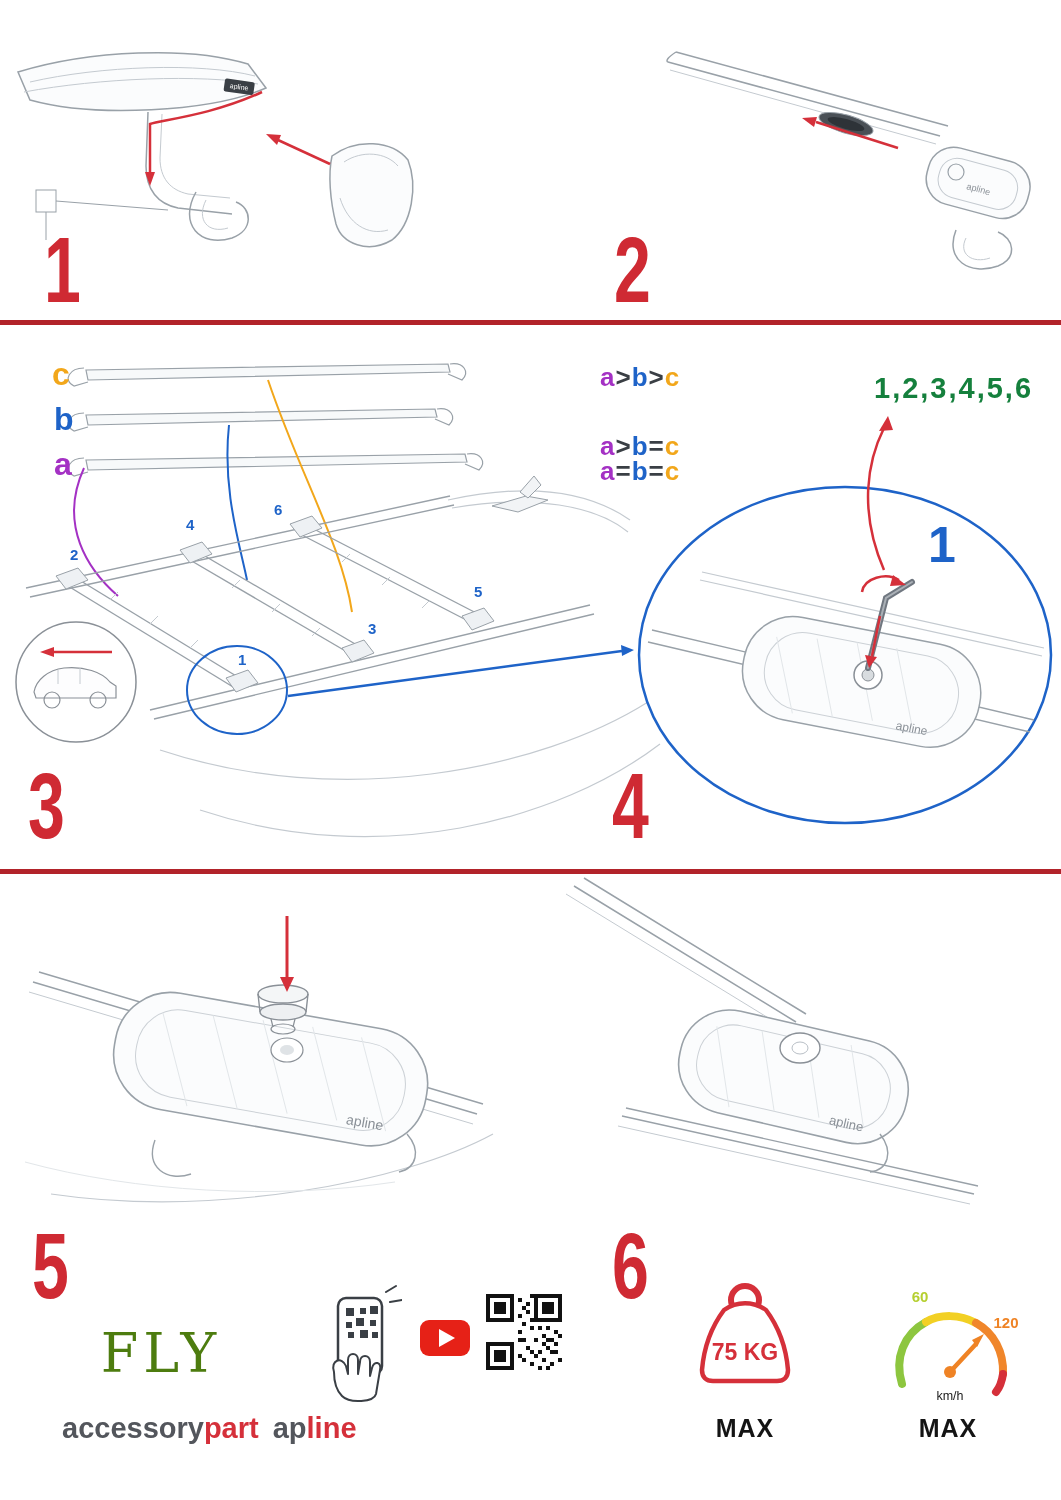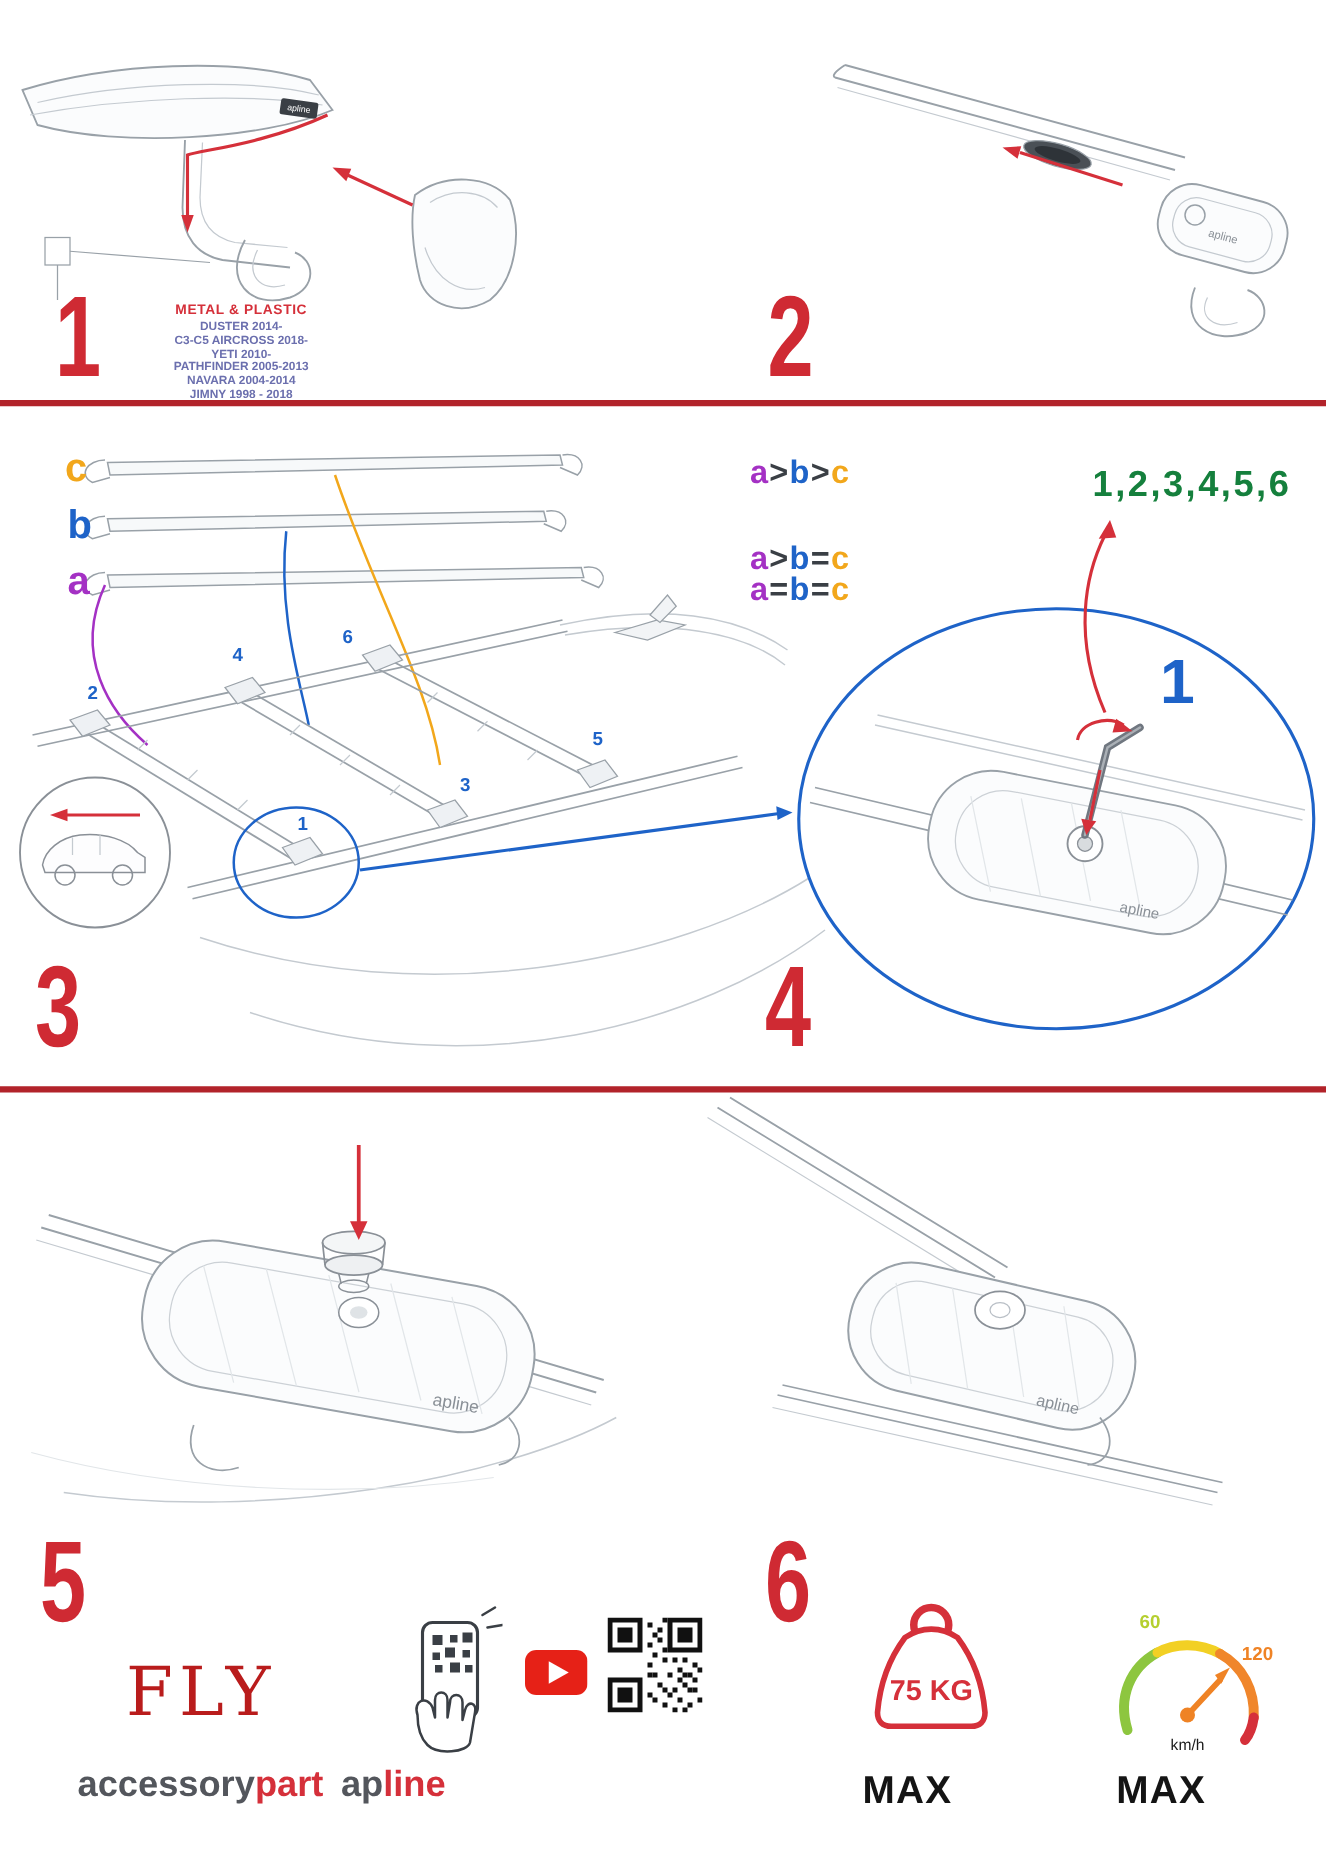--- a/index.html
+++ b/index.html
@@ -11,25 +11,25 @@
             transform:scale(.72,1);transform-origin:left top;letter-spacing:-2px;}
   .material{font-weight:bold;font-size:11px;color:#d5303a;letter-spacing:.5px;text-align:center;}
   .models{font-size:9.5px;line-height:10.8px;font-weight:600;color:#6b6fae;text-align:center;margin-top:3px;}
   .bar-label{font-weight:bold;font-size:32px;line-height:1;}
   .lbl-a{color:#a431c4;} .lbl-b{color:#1e63c8;} .lbl-c{color:#f2a71b;}
   .legend-row{font-weight:bold;font-size:26px;letter-spacing:1px;white-space:nowrap;margin-left:40px;}
   .lg-a{color:#a431c4;} .lg-b{color:#1e63c8;} .lg-c{color:#f2a71b;} .lg-op{color:#3a3f45;}
   .pos-num{position:absolute;font-weight:bold;font-size:15px;color:#1e63c8;}
   .seq{font-weight:bold;font-size:29px;color:#15803d;letter-spacing:2px;}
   .first-num{font-weight:bold;font-size:50px;color:#1e63c8;line-height:1;}
-  .fly{font-family:"DejaVu Serif",serif;font-size:54px;color:#b91c1c;letter-spacing:5px;text-align:center;}
+  .fly{font-family:"DejaVu Serif",serif;font-size:54px;color:#4d7c0f;letter-spacing:5px;text-align:center;}
   .brandline{font-size:29px;font-weight:600;color:#53565c;white-space:nowrap;}
   .brand-red{color:#d5303a;}
   .brand-gap{display:inline-block;width:14px;}
-  .max-label{font-weight:bold;font-size:31px;color:#141414;text-align:left;letter-spacing:1px;}
+  .max-label{font-weight:bold;font-size:25px;color:#141414;text-align:center;letter-spacing:1px;}
   svg text{font-family:"Liberation Sans",sans-serif;}
 </style>
 </head>
 <body>
 
 <div class="page">
 
   <svg class="abs" style="left:0;top:38px" width="430" height="276" viewBox="0 0 430 276">
     <g>
       <path d="M18,34 C90,12 190,8 248,26 L266,50 C210,74 95,80 30,62 Z" fill="#fbfcfd" stroke="#99a1a8" stroke-width="1.5"></path>
@@ -58,31 +58,20 @@
     <g>
       <path d="M262,54 C210,78 160,82 150,86 L150,136" stroke="#d5303a" stroke-width="2.5" fill="none"></path>
       <polygon points="150,148 145,134 155,134" fill="#d5303a"></polygon>
     </g>
     <g>
       <rect x="36" y="152" width="20" height="22" fill="none" stroke="#99a1a8" stroke-width="1"></rect>
       <path d="M56,163 L168,172" stroke="#99a1a8" stroke-width="1" fill="none"></path>
       <path d="M46,174 L46,202" stroke="#99a1a8" stroke-width="1" fill="none"></path>
     </g>
   </svg>
-  <div class="abs" style="left:93px;top:242px;width:200px">
-    <div class="material">METAL &amp; PLASTIC</div>
-    <div class="models">
-      <div>DUSTER 2014-</div>
-      <div>C3-C5 AIRCROSS 2018-</div>
-      <div>YETI 2010-</div>
-      <div>PATHFINDER 2005-2013</div>
-      <div>NAVARA 2004-2014</div>
-      <div>JIMNY 1998 - 2018</div>
-    </div>
-  </div>
   <div class="abs step-num" style="left:44px;top:224px">1</div>
 
   <svg class="abs" style="left:640px;top:40px" width="412" height="262" viewBox="0 0 412 262">
     <g>
       <path d="M36,12 Q24,20 28,22" fill="none" stroke="#99a1a8" stroke-width="1.5"></path>
       <path d="M28,22 L300,96" fill="none" stroke="#99a1a8" stroke-width="1.5"></path>
       <path d="M36,12 L308,86" fill="none" stroke="#99a1a8" stroke-width="1.5"></path>
       <path d="M30,30 L296,104" fill="none" stroke="#c4cad0" stroke-width="1"></path>
     </g>
     <g transform="rotate(16 206 84)">

